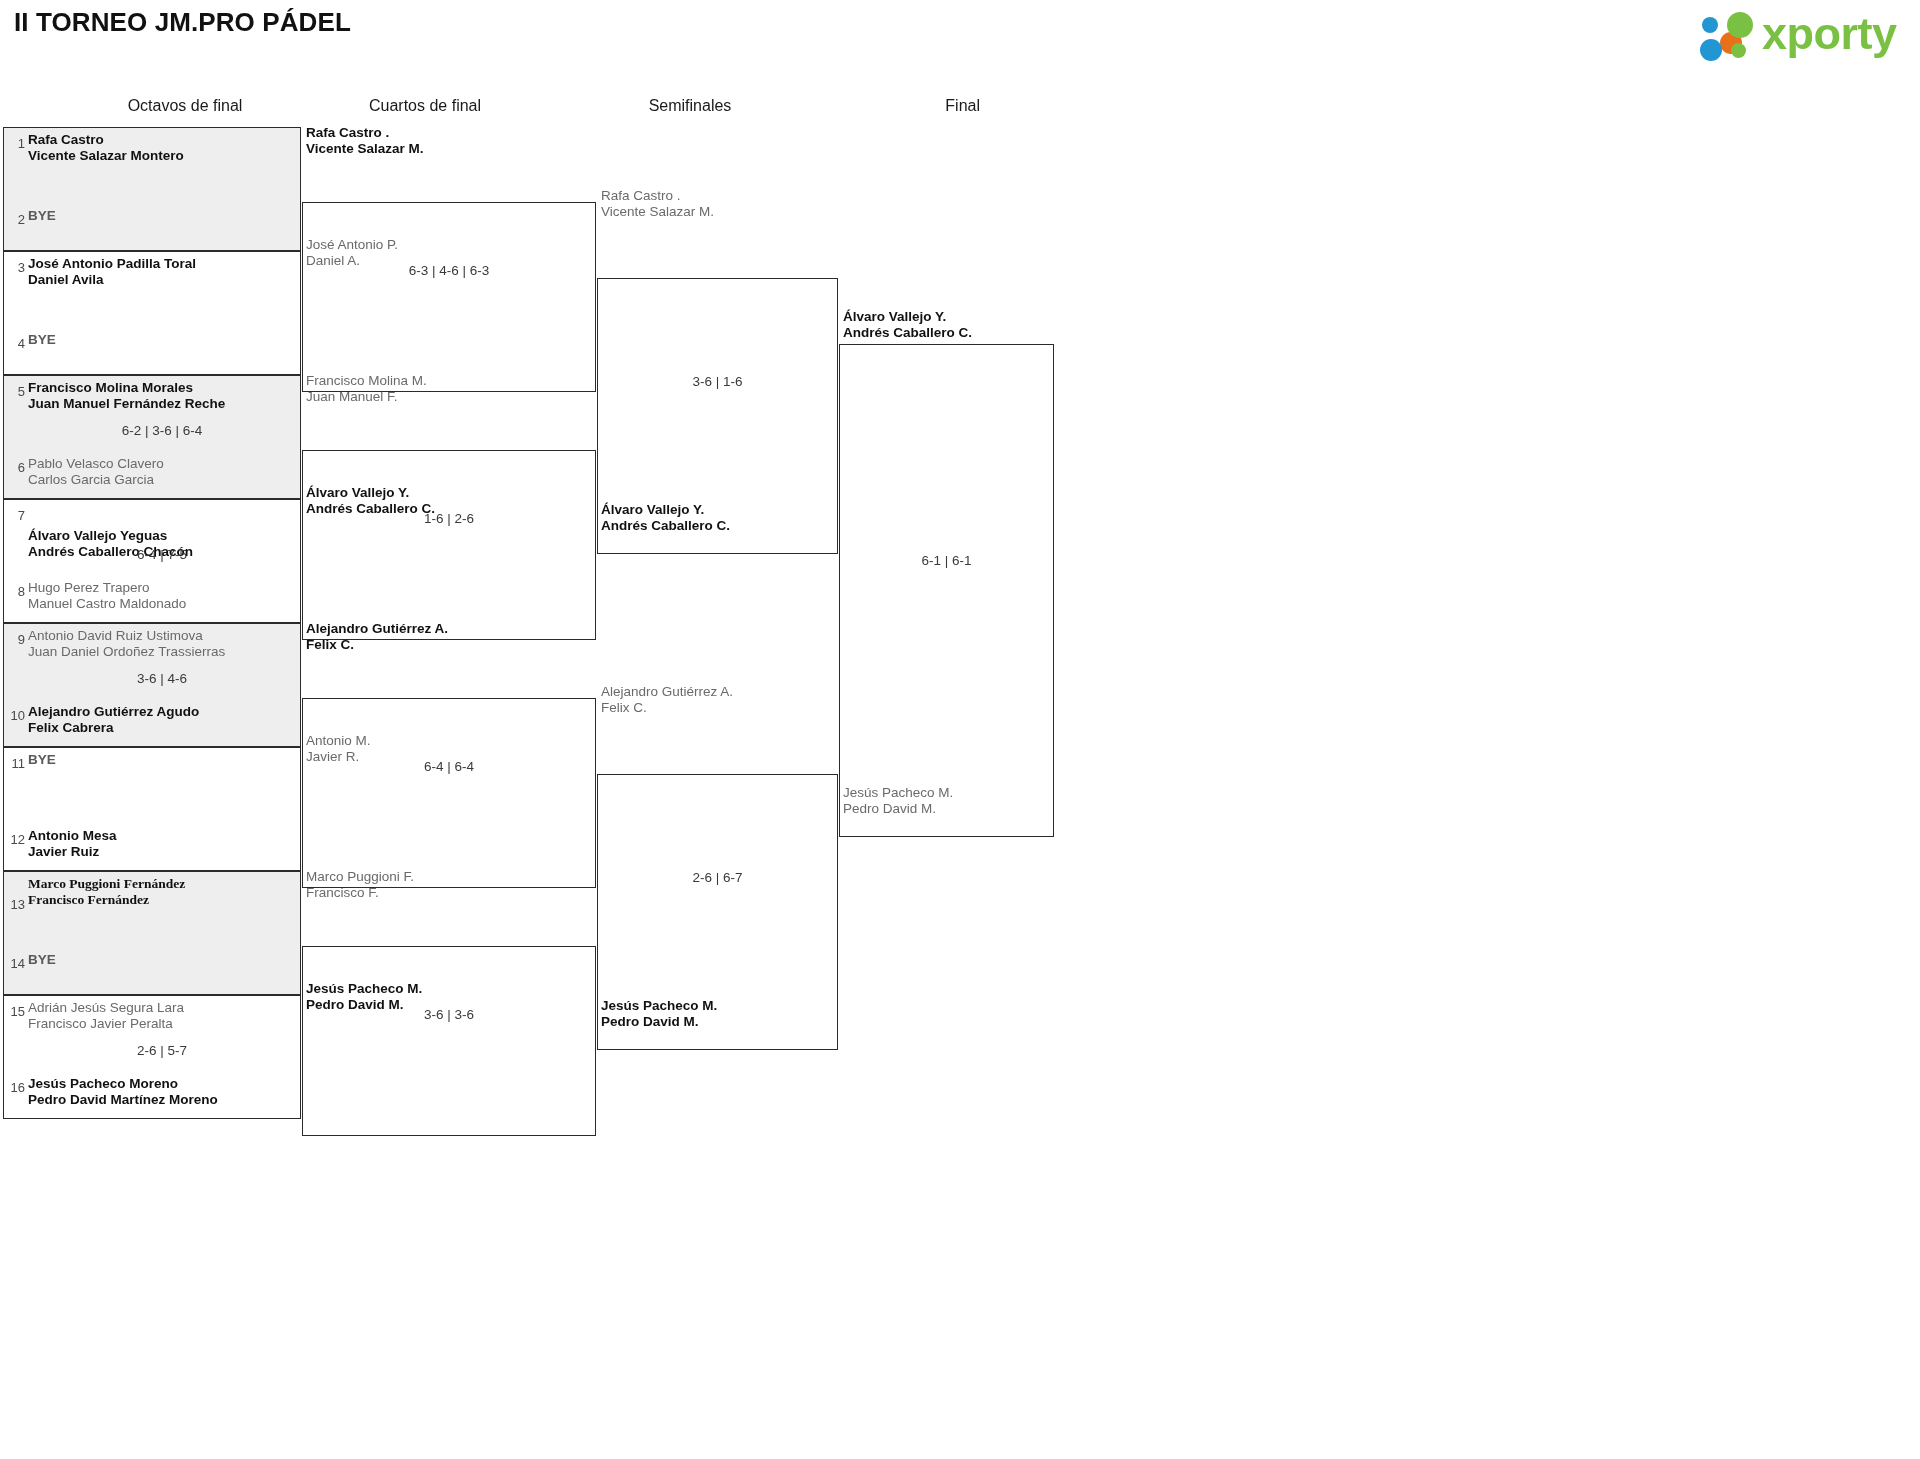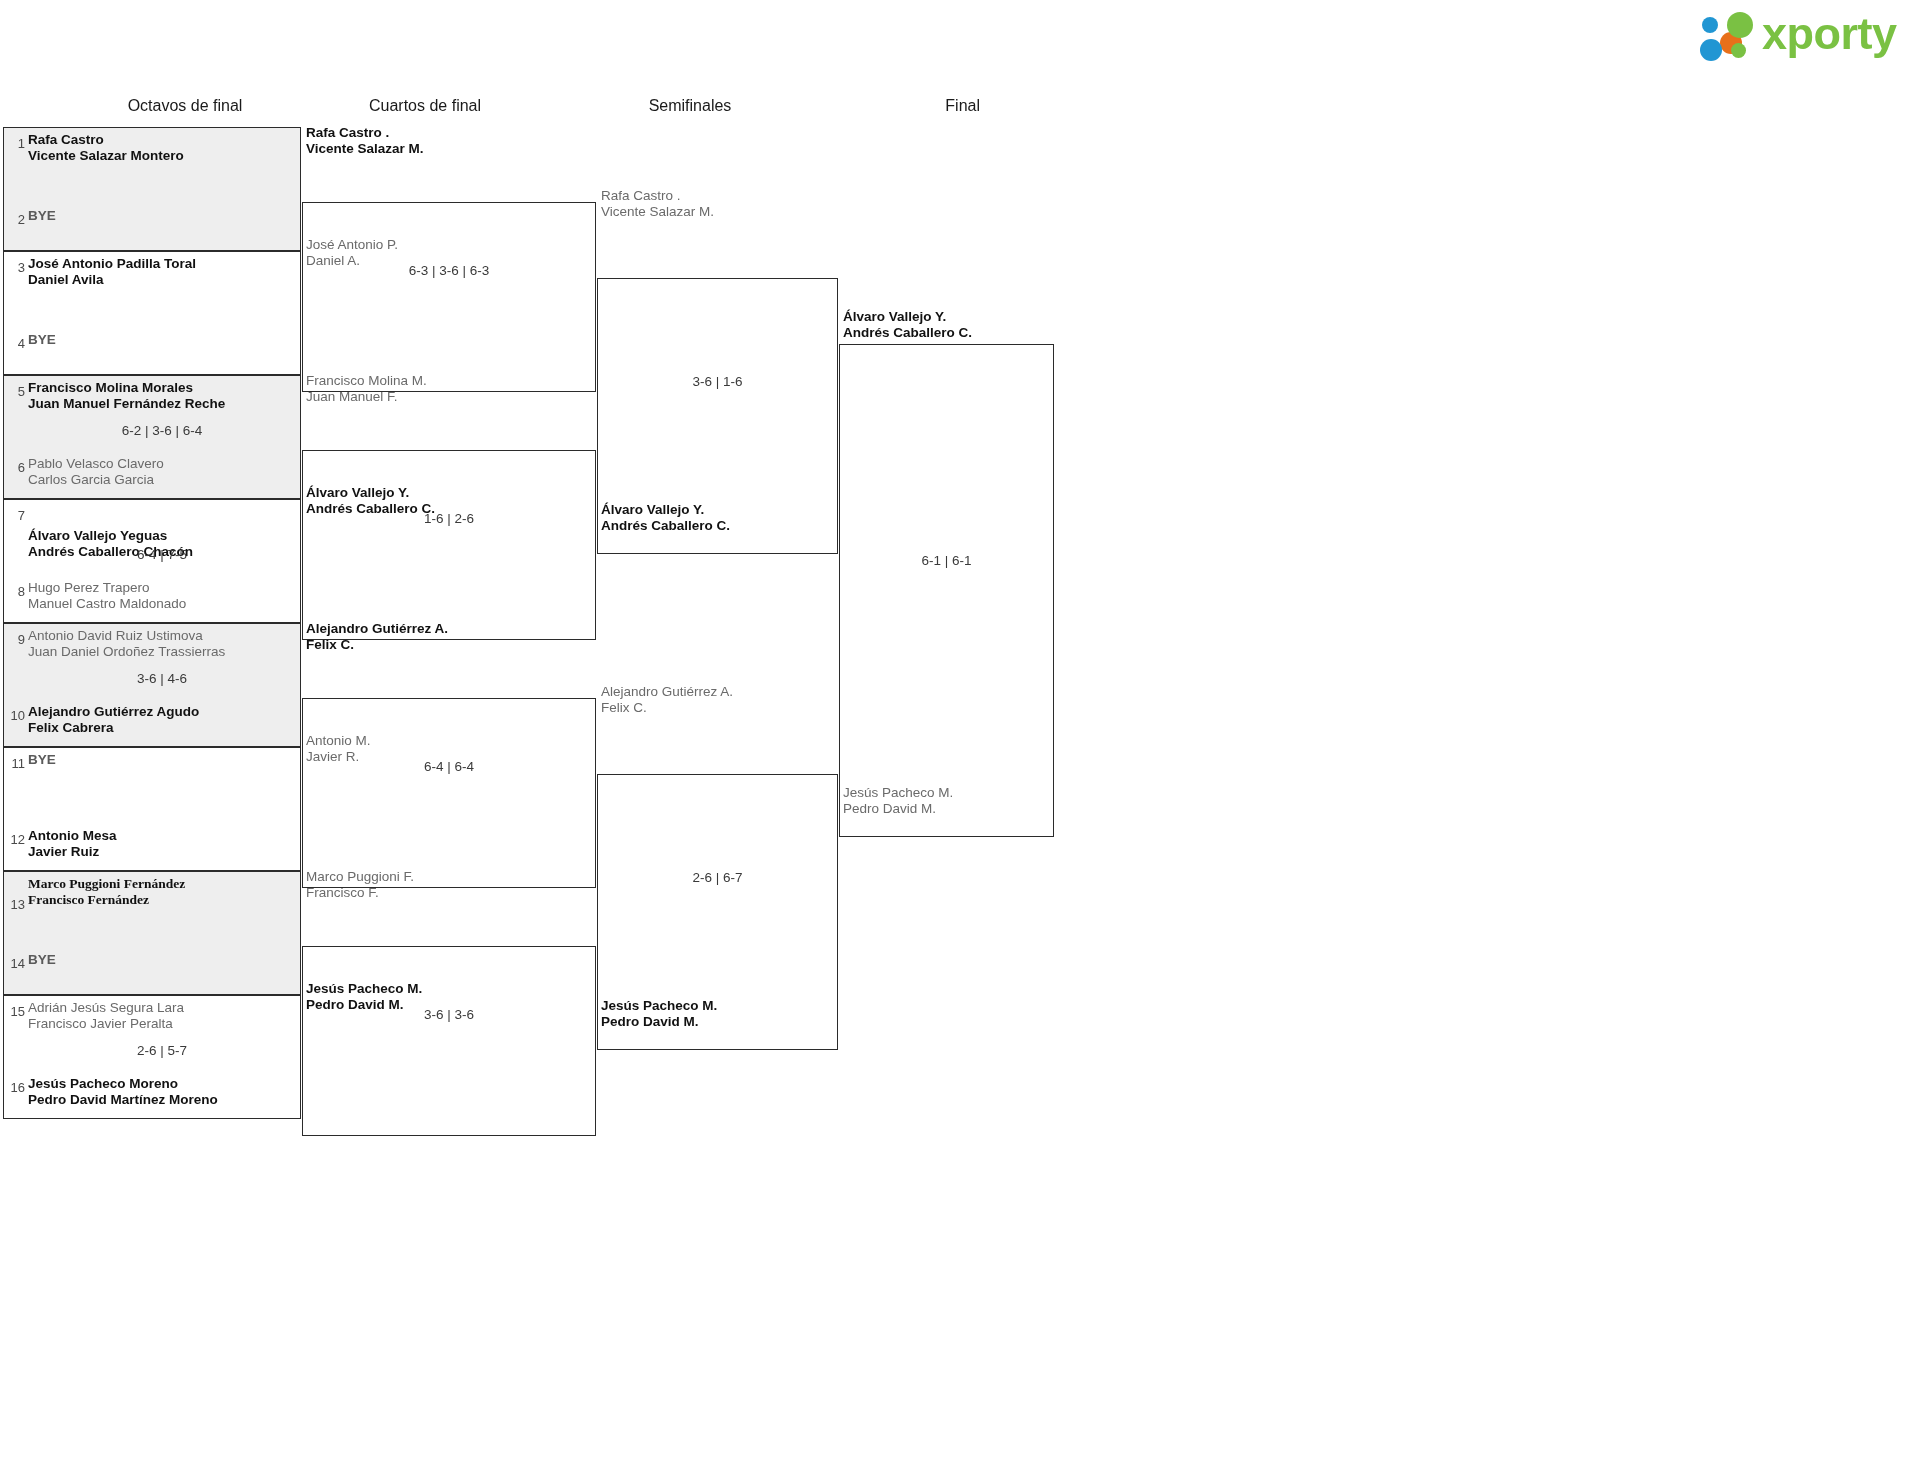--- a/index.html
+++ b/index.html
@@ -62,20 +62,21 @@
     position: absolute; font-size: 13.5px; color: #3a3a3a;
     white-space: nowrap; text-align: center; line-height: 16px;
   }
 </style>
 </head>
 <body>
 
 <div id="page">
 
   <div class="title-block">
+    <div class="title-line1">II TORNEO JM.PRO PÁDEL</div>
   </div>
 
   <div class="logo">
     <div class="logo-dots">
       <span class="dot dot-blue-sm"></span>
       <span class="dot dot-orange"></span>
       <span class="dot dot-blue-lg"></span>
       <span class="dot dot-green-lg"></span>
       <span class="dot dot-green-sm"></span>
     </div>
@@ -178,21 +179,21 @@
       <div class="score" style="left:28px; top:1043px; width:268px;">2-6 | 5-7</div>
       <div class="box" style="left:302px; top:202px; width:294px; height:190px;"></div>
       <div class="names" style="left:306px; top:125px; width:285px;">
         <div class="nm win" style="">Rafa Castro .</div>
         <div class="nm win" style="">Vicente Salazar M.</div>
       </div>
       <div class="names" style="left:306px; top:237px; width:285px;">
         <div class="nm lose" style="">José Antonio P.</div>
         <div class="nm lose" style="">Daniel A.</div>
       </div>
-      <div class="score" style="left:302px; top:263px; width:294px;">6-3 | 3-6 | 6-3</div>
+      <div class="score" style="left:302px; top:263px; width:294px;">6-3 | 4-6 | 6-3</div>
       <div class="box" style="left:302px; top:450px; width:294px; height:190px;"></div>
       <div class="names" style="left:306px; top:373px; width:285px;">
         <div class="nm lose" style="">Francisco Molina M.</div>
         <div class="nm lose" style="">Juan Manuel F.</div>
       </div>
       <div class="names" style="left:306px; top:485px; width:285px;">
         <div class="nm win" style="">Álvaro Vallejo Y.</div>
         <div class="nm win" style="">Andrés Caballero C.</div>
       </div>
       <div class="score" style="left:302px; top:511px; width:294px;">1-6 | 2-6</div>

